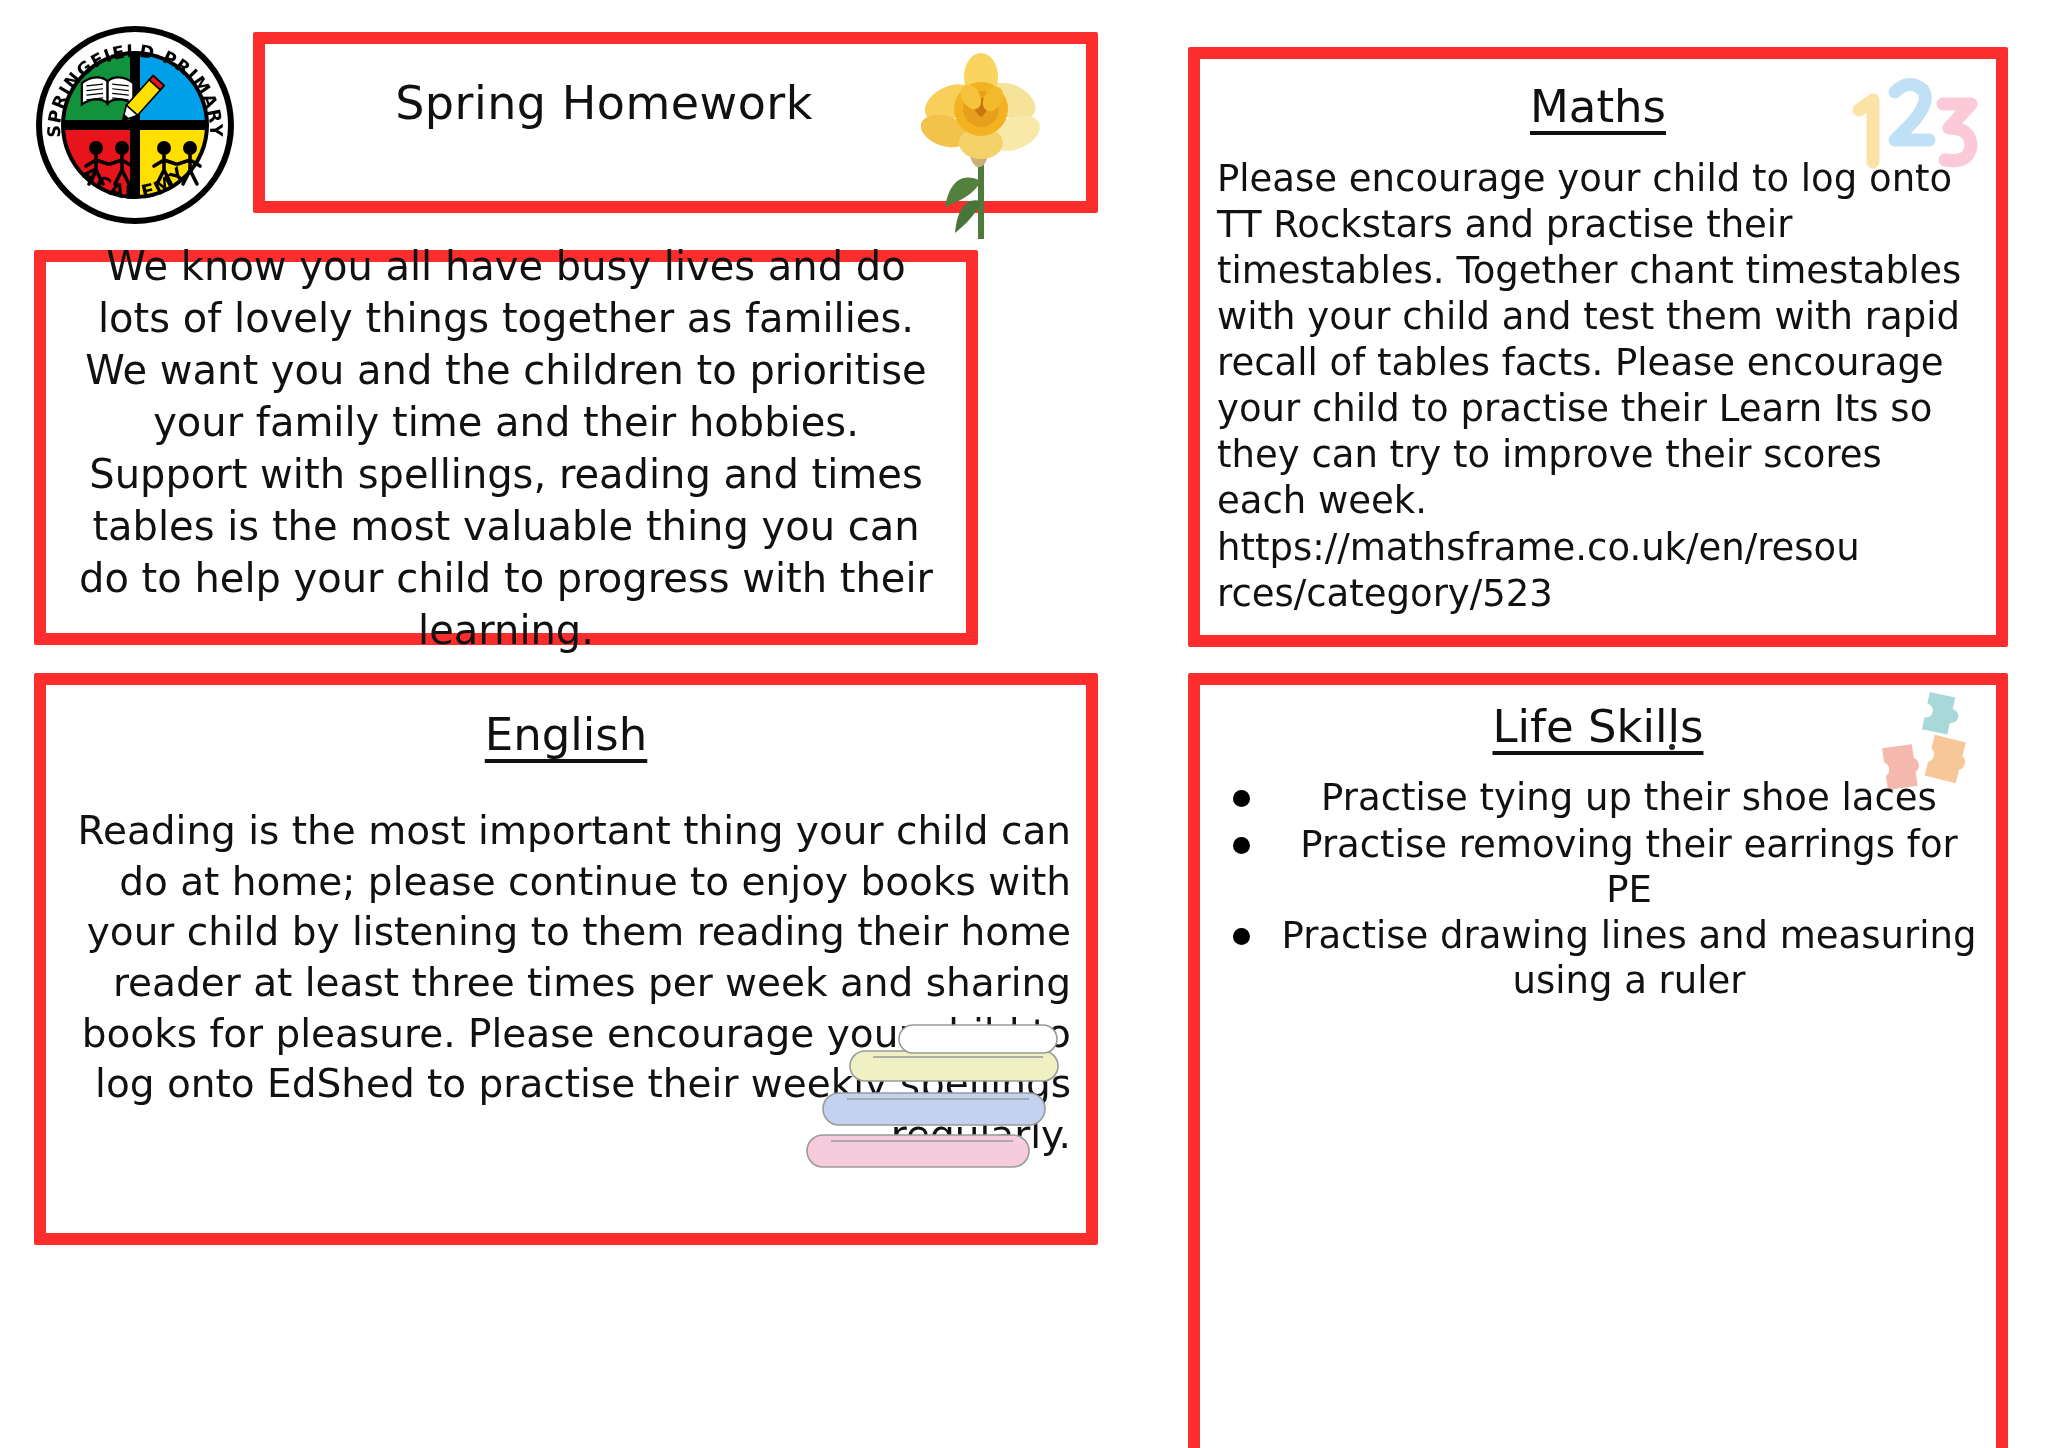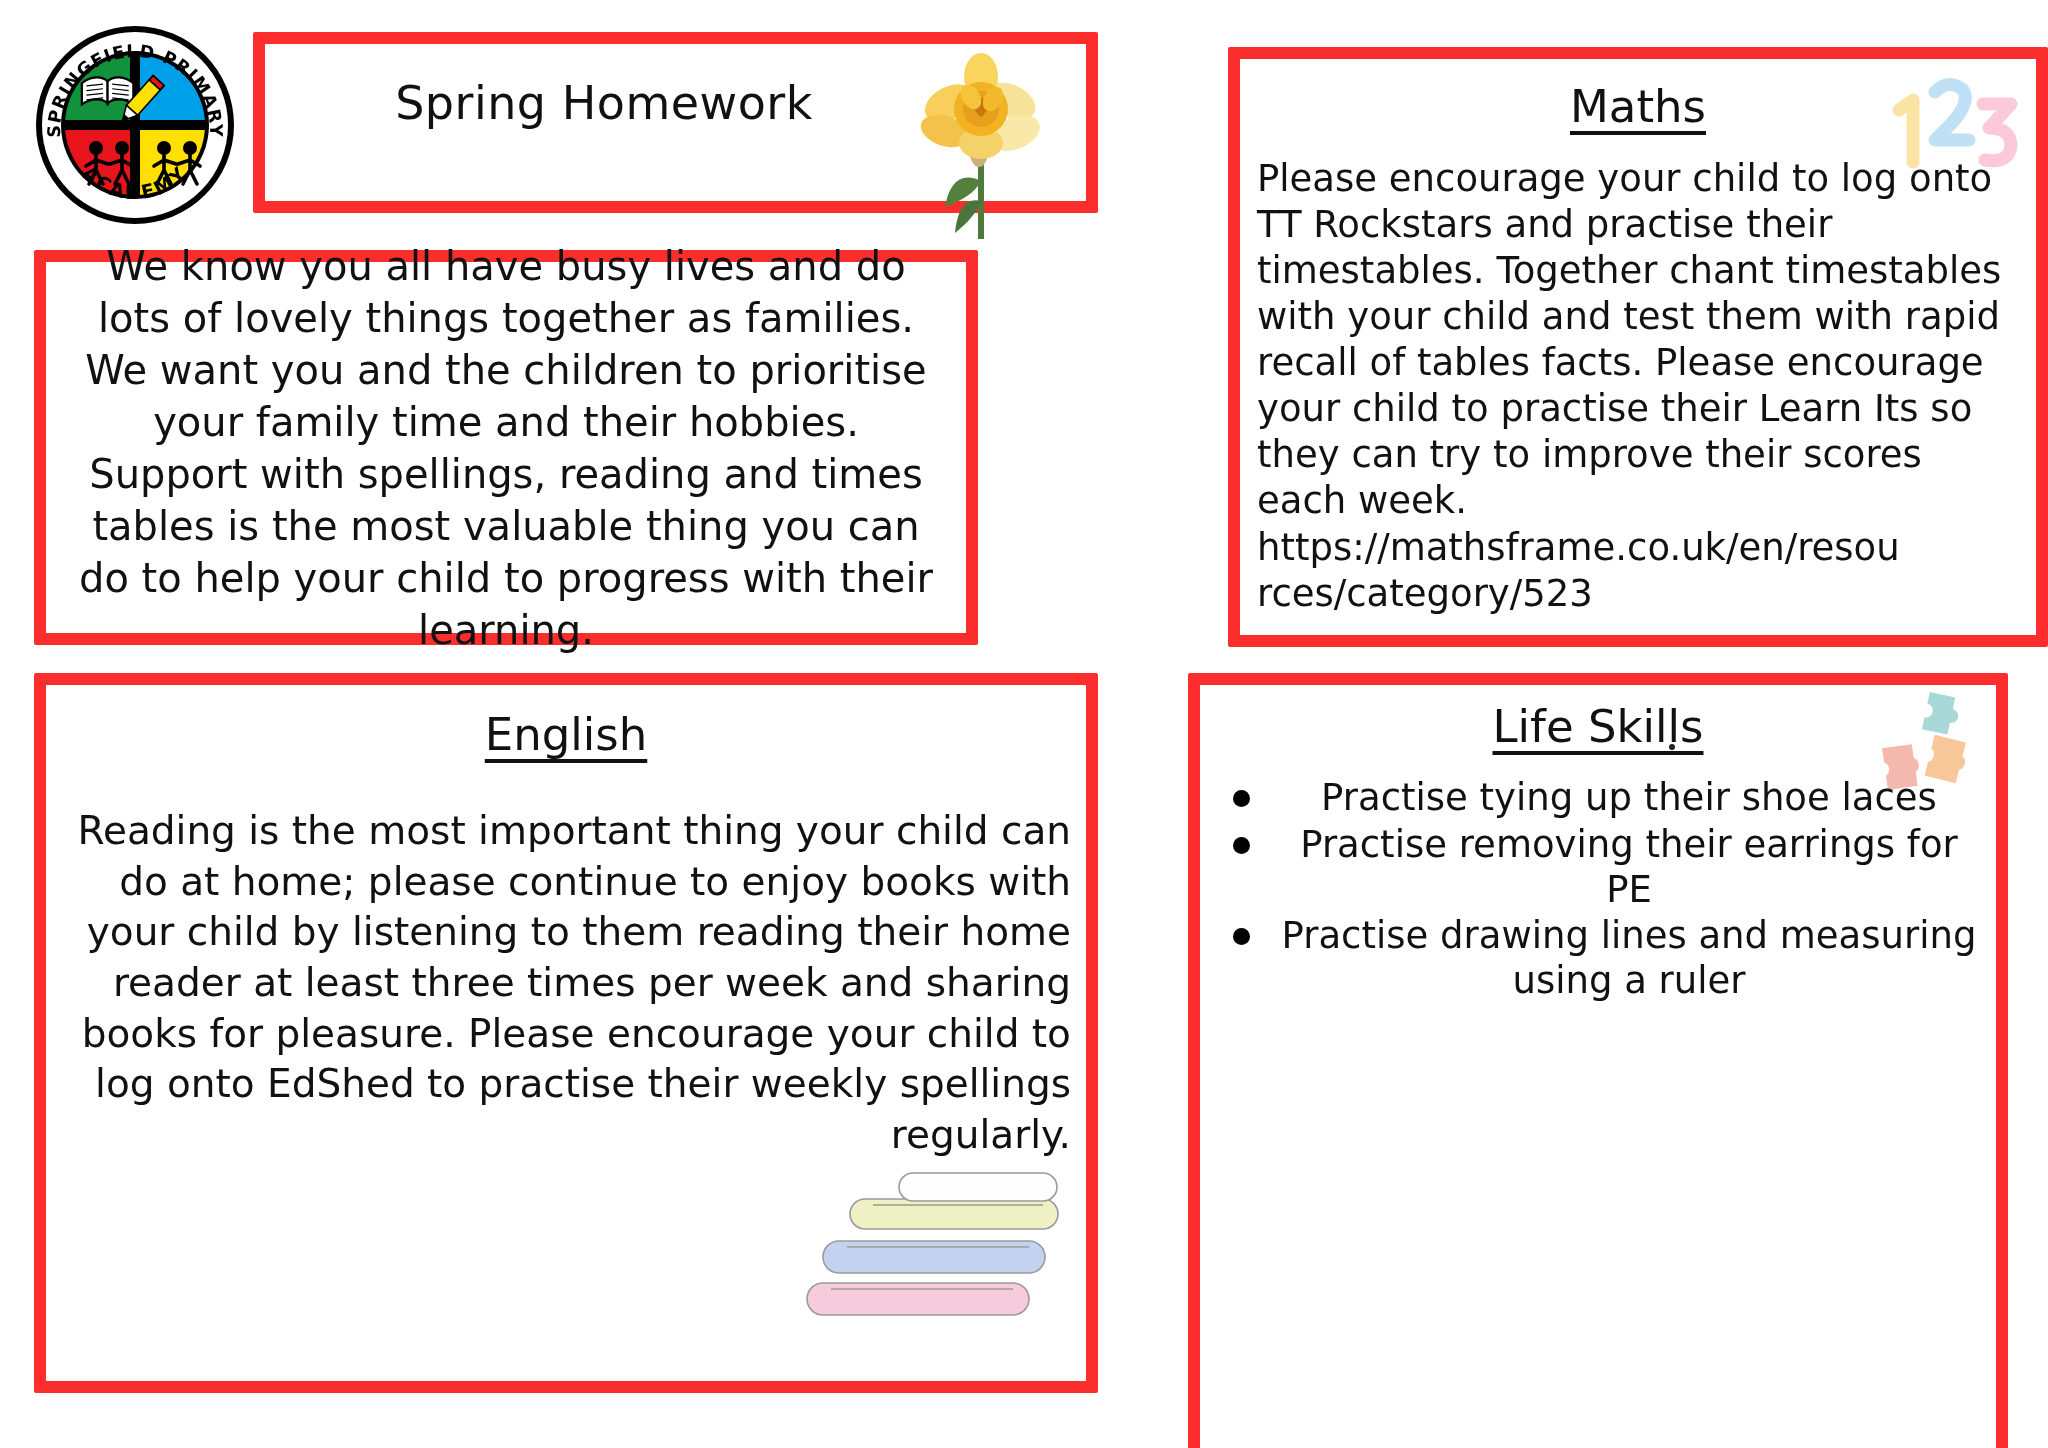--- a/index.html
+++ b/index.html
@@ -44,36 +44,36 @@
   
   #intro-box { left: 34px; top: 250px; width: 944px; height: 395px; }
   .intro-text {
     position:absolute; inset: 14px 26px;
     text-align:center;
     font-size: 40px; line-height: 1.30; color:#111;
     display:flex; align-items:center; justify-content:center;
   }
 
   
-  #maths-box { left: 1188px; top: 47px; width: 820px; height: 600px; margin-left: 40px; }
+  #maths-box { left: 1188px; top: 47px; width: 820px; height: 600px; }
   .panel-head {
     text-align:center; font-size: 45px; line-height:1.1;
     color:#111; text-decoration: underline; text-underline-offset: 9px;
     text-decoration-thickness: 4px;
   }
   .maths-head-row { position:absolute; left:0; right:0; top: 24px; }
   .maths-text {
     position:absolute; left: 18px; right: 22px; top: 98px;
     font-size: 37px; line-height: 1.245; color:#111;
   }
   .url-line { display:block; }
   .deco-123 { position:absolute; right: 14px; top: 4px; width: 140px; height: 110px; }
 
   
-  #english-box { left: 34px; top: 673px; width: 1064px; height: 720px; }
+  #english-box { left: 34px; top: 673px; width: 1064px; height: 572px; }
   .english-head-row { position:absolute; left:0; right:0; top: 26px; }
   .english-text {
     position:absolute; left: 16px; right: 16px; top: 122px;
     text-align:right; font-size: 39px; line-height: 1.30; color:#111;
   }
   .books { position:absolute; right: 22px; bottom: 52px; width: 270px; height: 165px; }
 
   
   #life-box { left: 1188px; top: 673px; width: 820px; height: 800px; }
   .life-head-row { position:absolute; left:0; right:0; top: 18px; }

